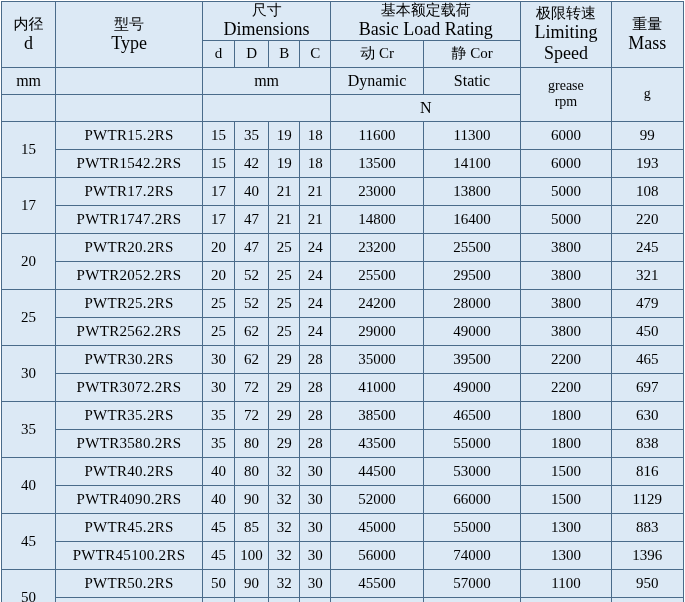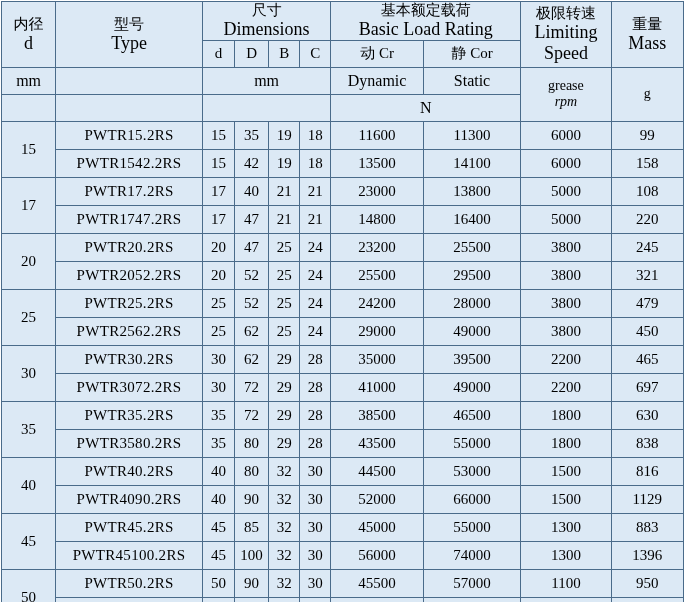--- a/index.html
+++ b/index.html
@@ -47,21 +47,21 @@
     height: 26px;
   }
   .hdr-unit {
     font-size: 16px;
     height: 26px;
   }
   .hdr-unit2 {
     font-size: 14px;
   }
   .hdr-unit2 .l1 { display:block; }
-  .hdr-unit2 .l2 { display:block;font-style:italic; }
+  .hdr-unit2 .l2 { display:block; }
   .data-cell {
     font-size: 15px;
     height: 27px;
   }
   .type-cell {
     font-size: 15px;
     letter-spacing: 0.3px;
     margin-top: 28px;
   }
   .bore-cell {
@@ -153,21 +153,21 @@
       </tr>
       <tr>
         <td class="data-cell type-cell">PWTR1542.2RS</td>
         <td class="data-cell">15</td>
         <td class="data-cell">42</td>
         <td class="data-cell">19</td>
         <td class="data-cell">18</td>
         <td class="data-cell">13500</td>
         <td class="data-cell">14100</td>
         <td class="data-cell">6000</td>
-        <td class="data-cell">158</td>
+        <td class="data-cell">193</td>
       </tr>
       <tr>
         <td class="data-cell bore-cell" rowspan="2">17</td>
         <td class="data-cell type-cell">PWTR17.2RS</td>
         <td class="data-cell">17</td>
         <td class="data-cell">40</td>
         <td class="data-cell">21</td>
         <td class="data-cell">21</td>
         <td class="data-cell">23000</td>
         <td class="data-cell">13800</td>

